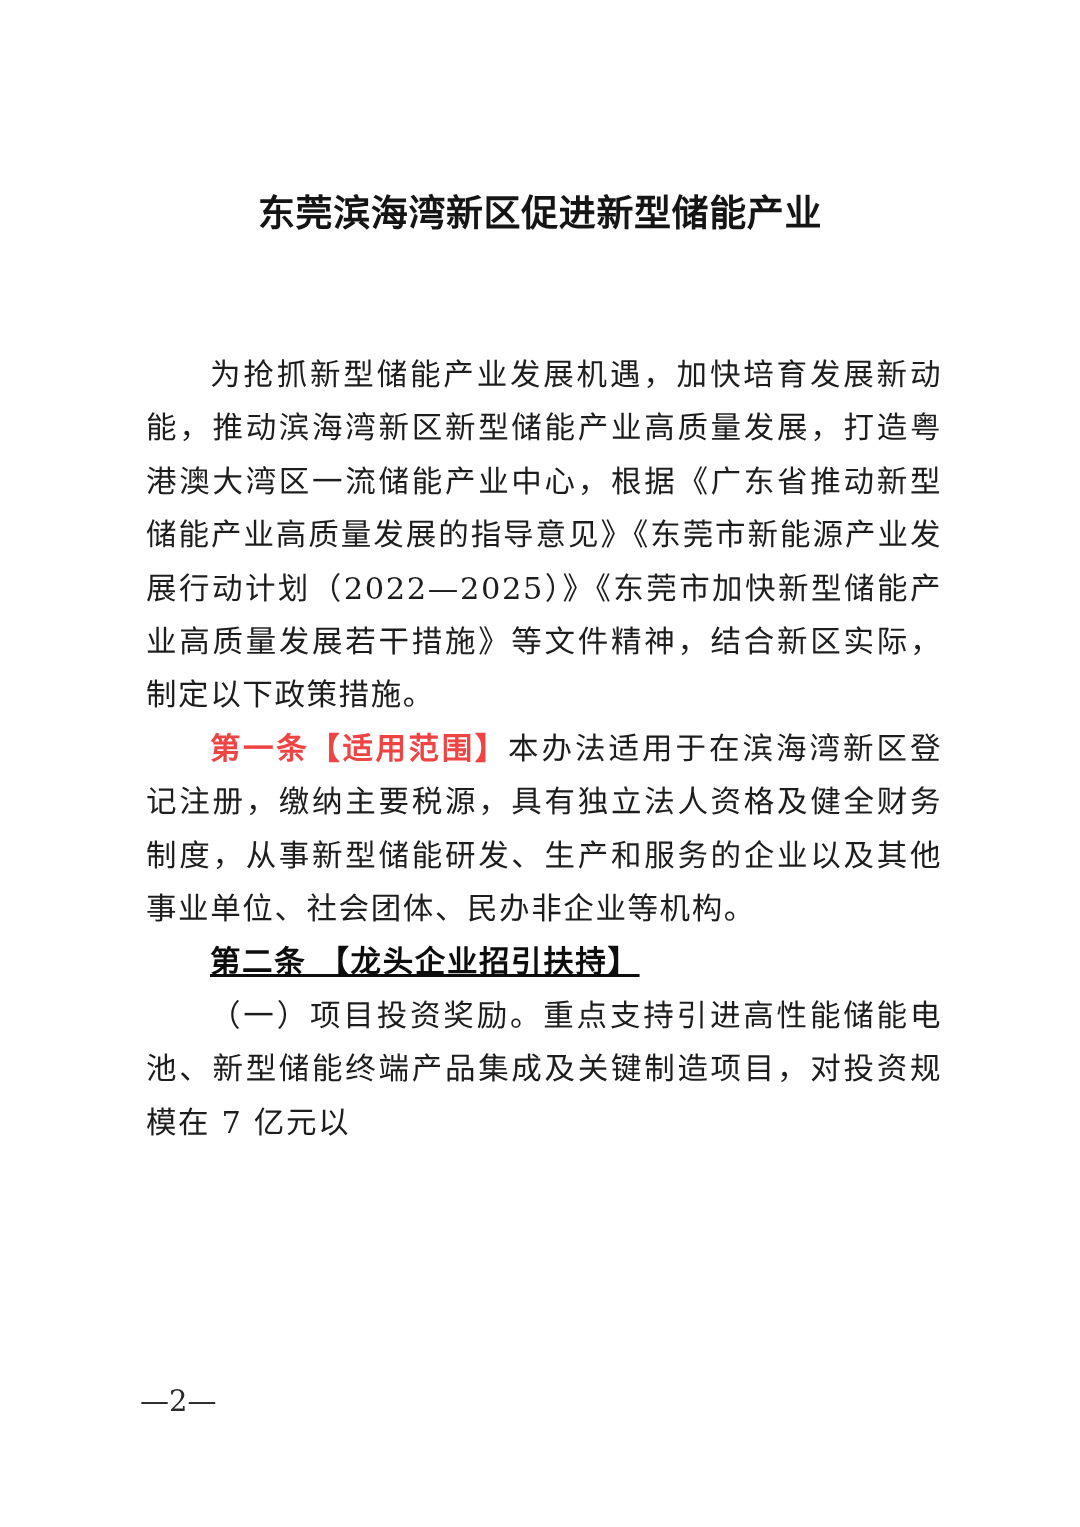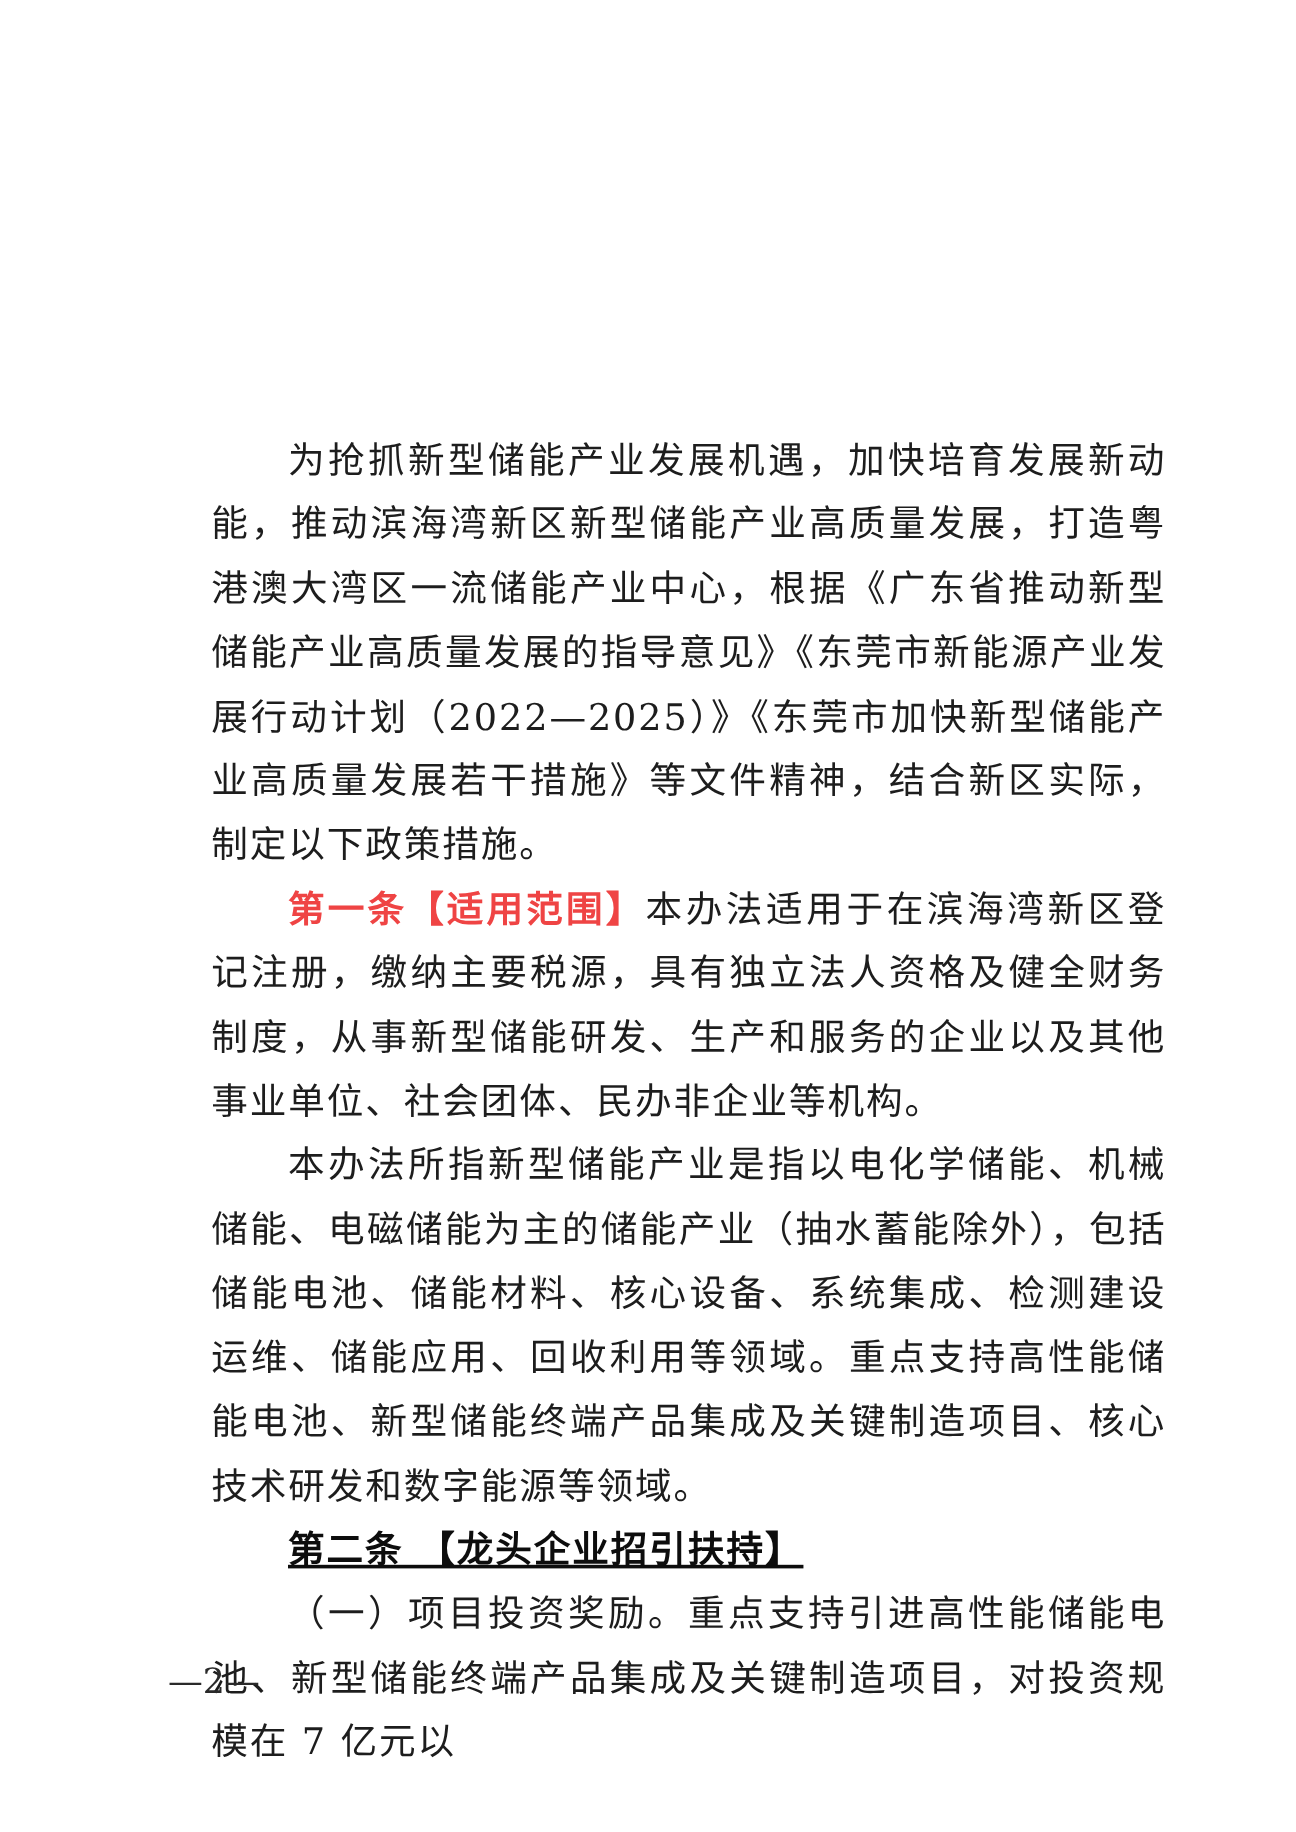--- a/index.html
+++ b/index.html
@@ -41,23 +41,22 @@
   }
   .doc-title .tline {
     display: block;
     white-space: nowrap;
   }
 
   
   .body-block {
     position: absolute;
     left: 146px;
-    top: 358px;
+    top: 348px;
     width: 796px;
-    margin-left: 30px;
   }
 
   p.para {
     margin: 0;
     font-size: 30.5px;
     line-height: 53.4px;
     letter-spacing: 1.6px;
     text-align: justify;
     text-align-last: left;
     text-justify: inter-character;
@@ -95,29 +94,29 @@
     color: #2a2a2a;
     font-family: "DejaVu Serif", "Liberation Serif", serif;
   }
 </style>
 </head>
 <body>
 
 <div class="page">
 
   <div class="doc-title">
+    <span class="tline">东莞滨海湾新区促进新型储能产业</span>
   </div>
 
   <div class="body-block">
 
     <p class="para indent">为抢抓新型储能产业发展机遇，加快培育发展新动能，推动滨海湾新区新型储能产业高质量发展，打造粤港澳大湾区一流储能产业中心，根据《广东省推动新型储能产业高质量发展的指导意见》《东莞市新能源产业发展行动计划（2022—2025）》《东莞市加快新型储能产业高质量发展若干措施》等文件精神，结合新区实际，制定以下政策措施。</p>
 
     <p class="para indent"><span class="lead">第一条【适用范围】</span><span>本办法适用于在滨海湾新区登记注册，缴纳主要税源，具有独立法人资格及健全财务制度，从事新型储能研发、生产和服务的企业以及其他事业单位、社会团体、民办非企业等机构。</span></p>
 
-    <p class="para indent">本办法所指新型储能产业是指以电化学储能、机械储能、电磁储能为主的储能产业（抽水蓄能除外），包括储能电池、储能材料、核心设备、系统集成、检测建设运维、储能应用、回收利用等领域。重点支持高性能储能电池、新型储能终端产品集成及关键制造项目、核心技术研发和数字能源等领域。</p>
 
     <p class="heading-para">第二条 【龙头企业招引扶持】</p>
 
     <p class="para indent">（一）项目投资奖励。重点支持引进高性能储能电池、新型储能终端产品集成及关键制造项目，对投资规模在 7 亿元以</p>
 
   </div>
 
   <div class="page-number">—2—</div>
 
 </div>

